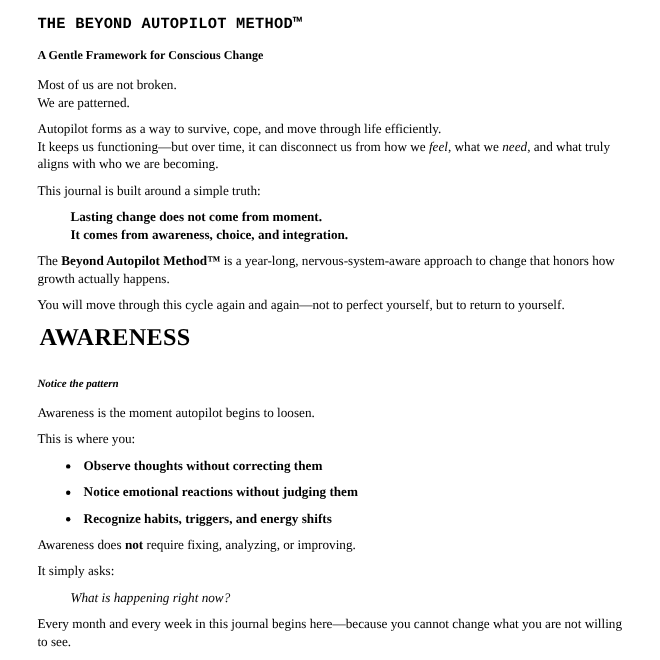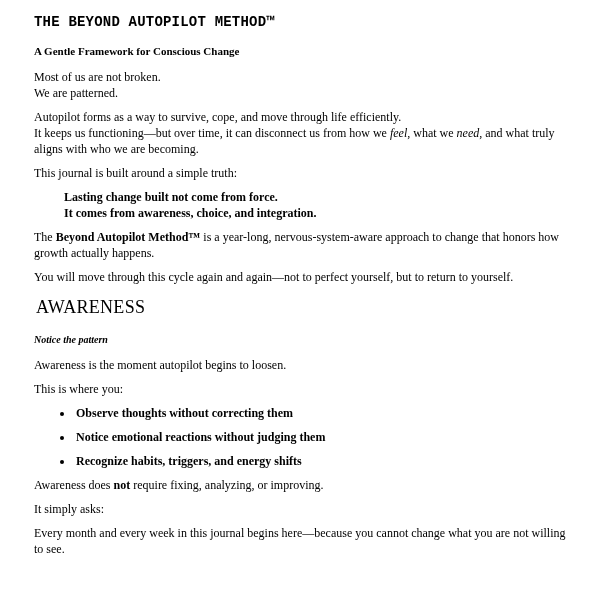--- a/index.html
+++ b/index.html
@@ -26,23 +26,23 @@
     margin: 0 0 13px 0;
     letter-spacing: 0.2px;
     font-family: Liberation Mono, monospace;
   }
   h2.subtitle {
     font-size: 11px;
     font-weight: bold;
     margin: 0 0 10px 0;
   }
   h2.section {
-    font-size: 18px;
-    font-weight: normal;
-    margin: 14px 0 17px 2px;
+    font-size: 22px;
+    font-weight: bold;
+    margin: 14px 0 27px 2px;
     letter-spacing: 0.3px;
   }
   h3.subhead {
     font-size: 10px;
     font-weight: bold;
     font-style: italic;
     margin: 0 0 9px 0;
   }
   p.para {
     margin: 0 0 8px 0;
@@ -64,28 +64,29 @@
 </style>
 </head>
 <body>
 
 <div class="doc">
     <h1 class="title"><span>THE BEYOND AUTOPILOT METHOD™</span></h1>
     <h2 class="subtitle"><span>A Gentle Framework for Conscious Change</span></h2>
     <p class="para"><span>Most of us are not broken.</span><br><span>We are patterned.</span></p>
     <p class="para"><span>Autopilot forms as a way to survive, cope, and move through life efficiently.</span><br><span>It keeps us functioning—but over time, it can disconnect us from how we </span><span class="i">feel</span><span>, what we </span><span class="i">need</span><span>, and what truly aligns with who we are becoming.</span></p>
     <p class="para"><span>This journal is built around a simple truth:</span></p>
-    <p class="quote"><span class="b">Lasting change built not come from force.</span><br><span class="b">It comes from awareness, choice, and integration.</span></p>
+    <p class="quote"><span class="b">Lasting change does not come from moment.</span><br><span class="b">It comes from awareness, choice, and integration.</span></p>
     <p class="para"><span>The </span><span class="b">Beyond Autopilot Method™</span><span> is a year-long, nervous-system-aware approach to change that honors how growth actually happens.</span></p>
     <p class="para"><span>You will move through this cycle again and again—not to perfect yourself, but to return to yourself.</span></p>
     <h2 class="section"><span>AWARENESS</span></h2>
     <h3 class="subhead"><span>Notice the pattern</span></h3>
     <p class="para"><span>Awareness is the moment autopilot begins to loosen.</span></p>
     <p class="para"><span>This is where you:</span></p>
     <ul class="bullets">
       <li><span>Observe thoughts without correcting them</span></li>
       <li><span>Notice emotional reactions without judging them</span></li>
       <li><span>Recognize habits, triggers, and energy shifts</span></li>
     </ul>
     <p class="para"><span>Awareness does </span><span class="b">not</span><span> require fixing, analyzing, or improving.</span></p>
     <p class="para"><span>It simply asks:</span></p>
+    <p class="quote"><span class="i">What is happening right now?</span></p>
     <p class="para"><span>Every month and every week in this journal begins here—because you cannot change what you are not willing to see.</span></p>
   </div>
 
 </body></html>

